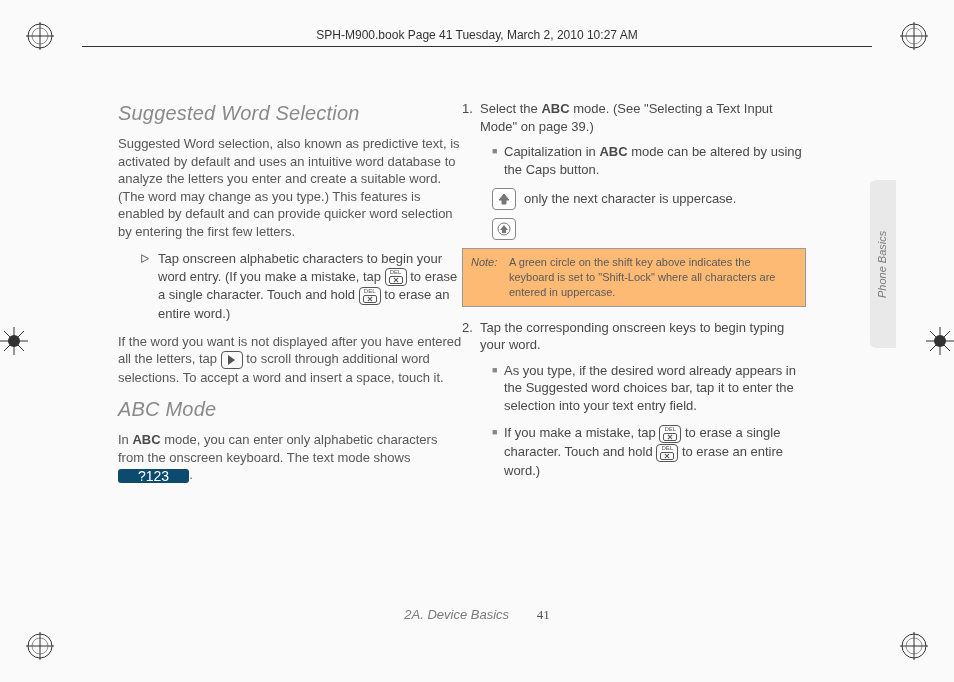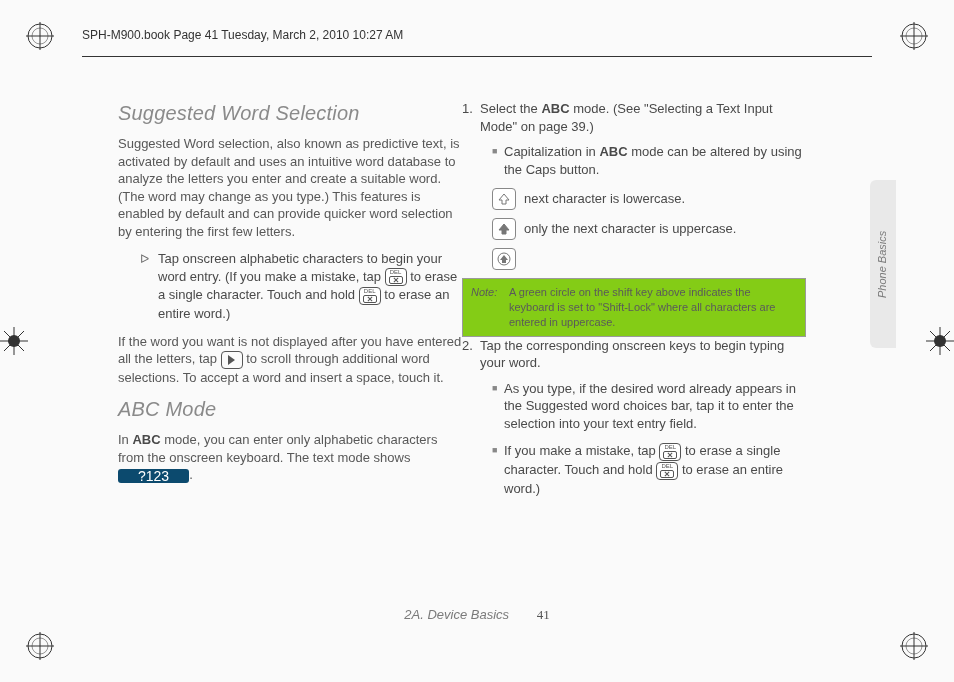--- a/index.html
+++ b/index.html
@@ -10,21 +10,21 @@
   .reg { position: absolute; width: 28px; height: 28px; color: #333; }
   .reg svg { width: 28px; height: 28px; display: block; }
   .reg.tl { left: 26px; top: 22px; }
   .reg.tr { right: 26px; top: 22px; }
   .reg.bl { left: 26px; bottom: 22px; }
   .reg.br { right: 26px; bottom: 22px; }
   .reg.ml { left: 0; top: 50%; transform: translateY(-50%); }
   .reg.mr { right: 0; top: 50%; transform: translateY(-50%); }
   .cross svg line { stroke: #333; stroke-width: 1; }
 
-  .page-header { position: absolute; left: 82px; top: 27px; right: 82px; font-size: 12px; color: #333; border-bottom: 1px solid #333; padding-bottom: 13px; }
+  .page-header { position: absolute; left: 82px; top: 27px; right: 82px; font-size: 12px; color: #333; border-bottom: 1px solid #333; padding-bottom: 3px; text-align: center; }
 
   .content { position: absolute; left: 118px; top: 100px; width: 718px; height: 510px; display: flex; }
   .col { width: 344px; }
 
   h3.section { font-family: "Helvetica Neue", Arial, sans-serif; font-weight: 300; font-style: italic; font-size: 20px; color: #8a8a8a; margin-bottom: 8px; letter-spacing: 0.2px; }
 
   .para { margin-bottom: 10px; color: #585858; }
 
   .indent1 { margin-left: 22px; }
   .indent2 { margin-left: 30px; }
@@ -47,21 +47,21 @@
 
   .icon-play { width:22px; height:18px; border:1px solid #555; border-radius:4px; display:inline-flex; align-items:center; justify-content:center; }
   .icon-play .tri { width:0; height:0; border-left:7px solid #555; border-top:5px solid transparent; border-bottom:5px solid transparent; }
 
   .icon-mode { display:inline-block; vertical-align:middle; padding:1px 20px; border-radius:3px; background:#0c4a6e; color:#fff; font-size:14px; line-height:12px; }
 
   .shift-row { display:flex; align-items:center; gap:8px; margin-left:30px; margin-bottom:8px; }
   .icon-shift { width:24px; height:22px; border:1px solid #888; border-radius:4px; display:flex; align-items:center; justify-content:center; background:#fff; }
   .icon-shift svg { width:14px; height:14px; }
 
-  .note-box { border:1px solid #9a9a9a; background:#84cc16; padding:6px 8px; margin:8px 0 0 0; font-size:11px; color:#5a5a5a; display:flex; }
+  .note-box { border:1px solid #9a9a9a; background:#fdba74; padding:6px 8px; margin:8px 0 12px 0; font-size:11px; color:#5a5a5a; display:flex; }
   .note-box .lbl { font-style: italic; width:38px; flex:0 0 38px; }
 
   .footer { position:absolute; left:0; right:0; bottom:58px; text-align:center; color:#7a7a7a; font-style: italic; }
   .footer .pnum { font-style: normal; margin-left: 24px; color:#555;font-family:Liberation Serif, serif; }
 
   .side-tab { position:absolute; right:58px; top:180px; width:26px; height:168px; background:#e9e9e9; border-top-left-radius:6px; border-bottom-left-radius:6px; display:flex; align-items:center; justify-content:center; }
   .side-tab span { transform: rotate(-90deg); white-space:nowrap; font-style: italic; font-size:11px; color:#7a7a7a; }
 </style>
 </head>
 <body>
@@ -166,28 +166,20 @@
     <div class="bullet-row indent2">
       <div class="squaremark">■</div>
       <div>
         <span>Capitalization in </span><strong>ABC</strong><span> mode can be altered by using the Caps button.</span>
       </div>
     </div>
 
     <div class="shift-row">
       <span class="icon-shift">
           <svg viewBox="0 0 14 14">
-            <path d="M7 2 L12 8 L9 8 L9 12 L5 12 L5 8 L2 8 Z" fill="none" stroke="#777" stroke-width="1"></path>
-          </svg>
-        </span>
-      <span>next character is lowercase.</span>
-    </div>
-    <div class="shift-row">
-      <span class="icon-shift">
-          <svg viewBox="0 0 14 14">
             <path d="M7 2 L12 8 L9 8 L9 12 L5 12 L5 8 L2 8 Z" fill="#777" stroke="#777" stroke-width="1"></path>
           </svg>
         </span>
       <span>only the next character is uppercase.</span>
     </div>
     <div class="shift-row">
       <span class="icon-shift">
           <svg viewBox="0 0 14 14">
             <circle cx="7" cy="7" r="6" fill="none" stroke="#777" stroke-width="1"></circle>
             <path d="M7 3 L11 8 L9 8 L9 11 L5 11 L5 8 L3 8 Z" fill="#777"></path>

